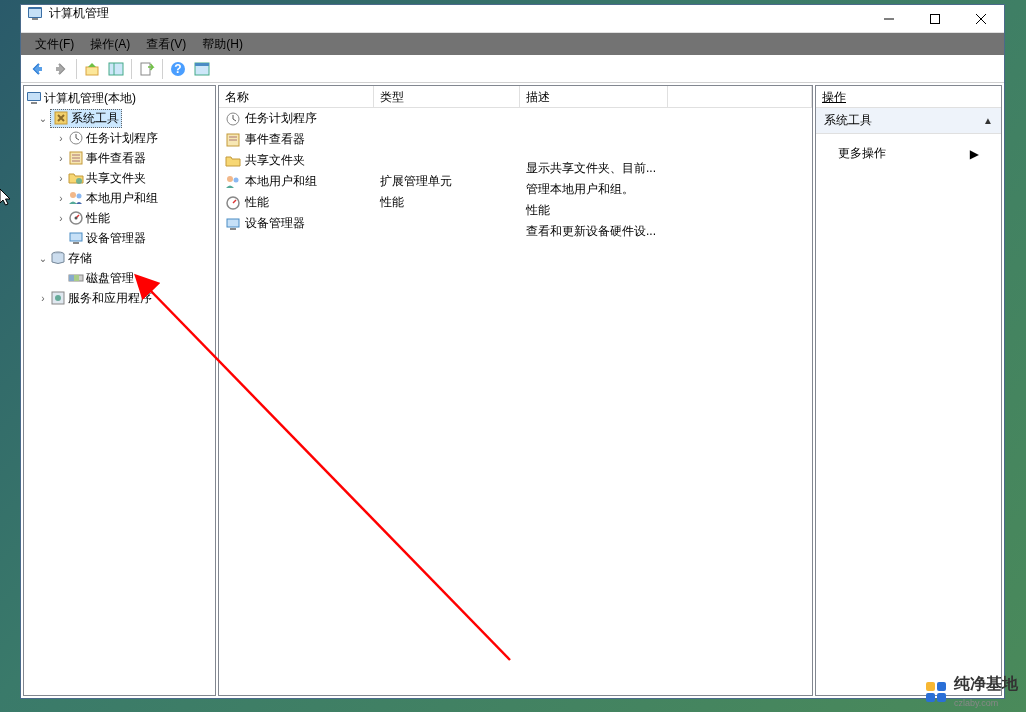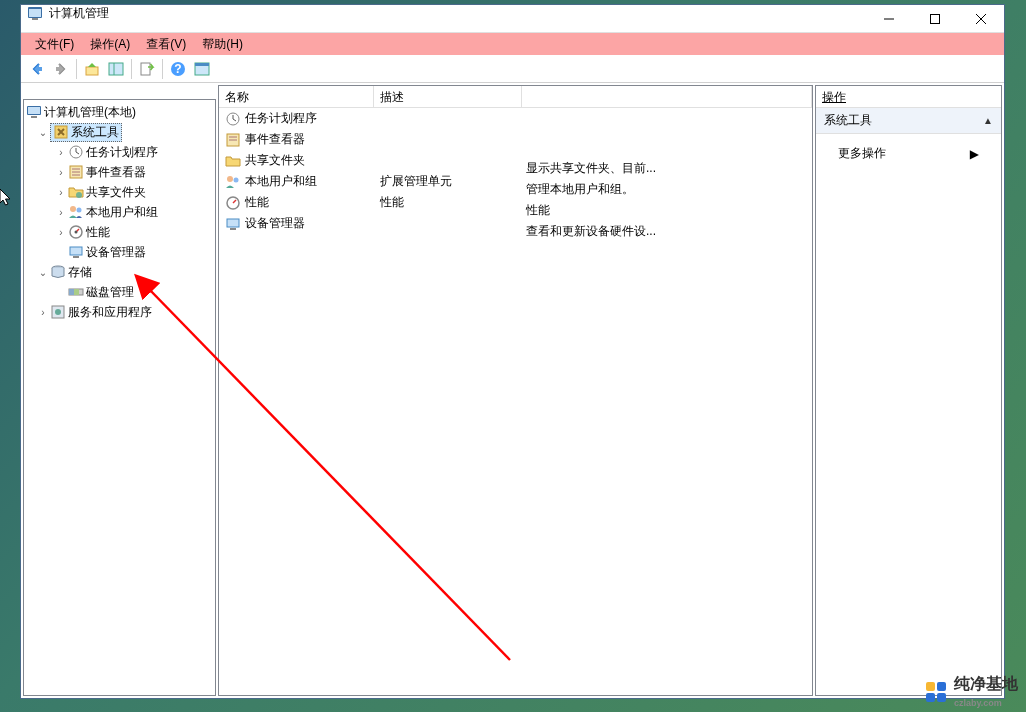--- a/index.html
+++ b/index.html
@@ -4,27 +4,27 @@
 <style>
 * { margin:0; padding:0; box-sizing:border-box; font-family:"Microsoft YaHei","Segoe UI",sans-serif; font-size:12px; }
 body { width:1026px; height:712px; background:linear-gradient(135deg,#2a5a6a 0%,#3a7a6a 40%,#4a8a5a 100%); overflow:hidden; position:relative; }
 .cursor { position:absolute; left:0; top:189px; width:12px; height:18px; z-index:100; }
 .window { position:absolute; left:20px; top:4px; width:985px; height:695px; background:#fff; border:1px solid #4a6a8a; display:flex; flex-direction:column; }
 .titlebar { height:28px; background:#fff; display:flex; align-items:flex-start; padding-left:6px; border-bottom:1px solid #e0e0e0; }
 .titlebar-icon { width:16px; height:16px; margin-right:6px; }
 .titlebar-title { flex:1; color:#000; font-size:12px; }
 .window-controls { display:flex; }
 .win-btn { width:46px; height:28px; display:flex; align-items:center; justify-content:center; cursor:pointer; }
-.menubar { height:22px; display:flex; align-items:center; padding:0 6px; background:#fca5a5; }
+.menubar { height:22px; display:flex; align-items:center; padding:0 6px; background:#737373; }
 .menu-item { padding:3px 8px; cursor:pointer; font-size:12px; }
 .toolbar { height:28px; display:flex; align-items:center; padding:0 4px; gap:0; border-bottom:1px solid #d0d0d0; background:#fff; }
 .tool-btn { width:22px; height:22px; display:flex; align-items:center; justify-content:center; margin:0 1px; cursor:pointer; border:1px solid transparent; }
 .tool-sep { width:1px; height:20px; background:#d0d0d0; margin:0 3px; }
 .body-area { flex:1; display:flex; min-height:0; }
-.tree-pane { width:193px; border:1px solid #828790; margin:16px 1px 2px 2px; background:#fff; overflow:auto; padding:2px 0; }
+.tree-pane { width:193px; border:1px solid #828790; margin:2px 1px 2px 2px; background:#fff; overflow:auto; padding:2px 0; }
 .tree-item { display:flex; align-items:center; height:20px; cursor:pointer; white-space:nowrap; }
 .tree-item.selected .tree-label-wrap { background:#cce8ff; border:1px dotted #666; }
 .tree-label-wrap { display:flex; align-items:center; padding:0 2px; }
 .tree-expander { width:14px; text-align:center; color:#646464; font-size:10px; cursor:pointer; user-select:none; }
 .tree-icon { width:16px; height:16px; margin-right:2px; flex-shrink:0; }
 .list-pane { flex:1; border:1px solid #828790; margin:2px 1px; background:#fff; display:flex; flex-direction:column; min-width:0; }
 .list-header { display:flex; height:22px; border-bottom:1px solid #e0e0e0; background:#fff; }
 .list-header-cell { padding:3px 6px; border-right:1px solid #e0e0e0; font-size:12px; cursor:pointer; }
 .list-header-cell.name { width:155px; }
 .list-header-cell.type { width:146px; }
@@ -40,21 +40,21 @@
 .action-pane { width:187px; border:1px solid #828790; margin:2px 2px 2px 1px; background:#fff; display:flex; flex-direction:column; }
 .action-title { height:22px; padding:3px 6px; border-bottom:1px solid #e0e0e0; font-size:12px;text-decoration:underline; }
 .action-section-header { background:#eef3fa; padding:4px 8px; display:flex; align-items:center; justify-content:space-between; font-size:12px; cursor:pointer; border-bottom:1px solid #e0e0e0; }
 .action-section-header .chev { font-size:10px; color:#333; }
 .action-link { padding:11px 22px; font-size:12px; cursor:pointer; display:flex; justify-content:space-between; align-items:center; }
 .overlay-arrow { position:absolute; pointer-events:none; z-index:50; }
 .watermark { position:absolute; right:8px; bottom:4px; display:flex; align-items:center; gap:6px; z-index:200; }
 .watermark-logo { width:24px; height:24px; }
 .watermark-text { display:flex; flex-direction:column; line-height:1;gap:7px; }
 .watermark-main { font-size:16px; font-weight:bold; color:#333; }
-.watermark-sub { font-size:9px; color:#888;font-weight:bold; }
+.watermark-sub { font-size:9px; color:#888; }
 svg { display:block; }
 </style>
 </head>
 <body>
 
 <svg class="cursor" viewBox="0 0 12 18">
   <path d="M0 0 L0 14 L3 11 L5.5 16 L8 15 L5.5 10 L10 10 Z" fill="#fff" stroke="#000" stroke-width="1"></path>
 </svg>
 
 <div class="window">
@@ -236,20 +236,21 @@
             <rect x="2" y="2" width="12" height="12" fill="#e0e8f0" stroke="#888"></rect>
             <circle cx="8" cy="8" r="3" fill="#6a9"></circle>
           </svg>
         <span>服务和应用程序</span>
       </div>
     </div>
 
     <div class="list-pane">
       <div class="list-header">
         <div class="list-header-cell name">名称</div>
+        <div class="list-header-cell type">类型</div>
         <div class="list-header-cell desc">描述</div>
         <div class="list-header-cell empty"></div>
       </div>
       <div class="list-body">
         <div class="list-row">
           <div class="list-cell name">
               <svg class="list-icon" viewBox="0 0 16 16">
                 <circle cx="8" cy="8" r="6" fill="#fff" stroke="#888"></circle>
                 <path d="M8 4 L8 8 L11 10" stroke="#555" fill="none"></path>
               </svg>

